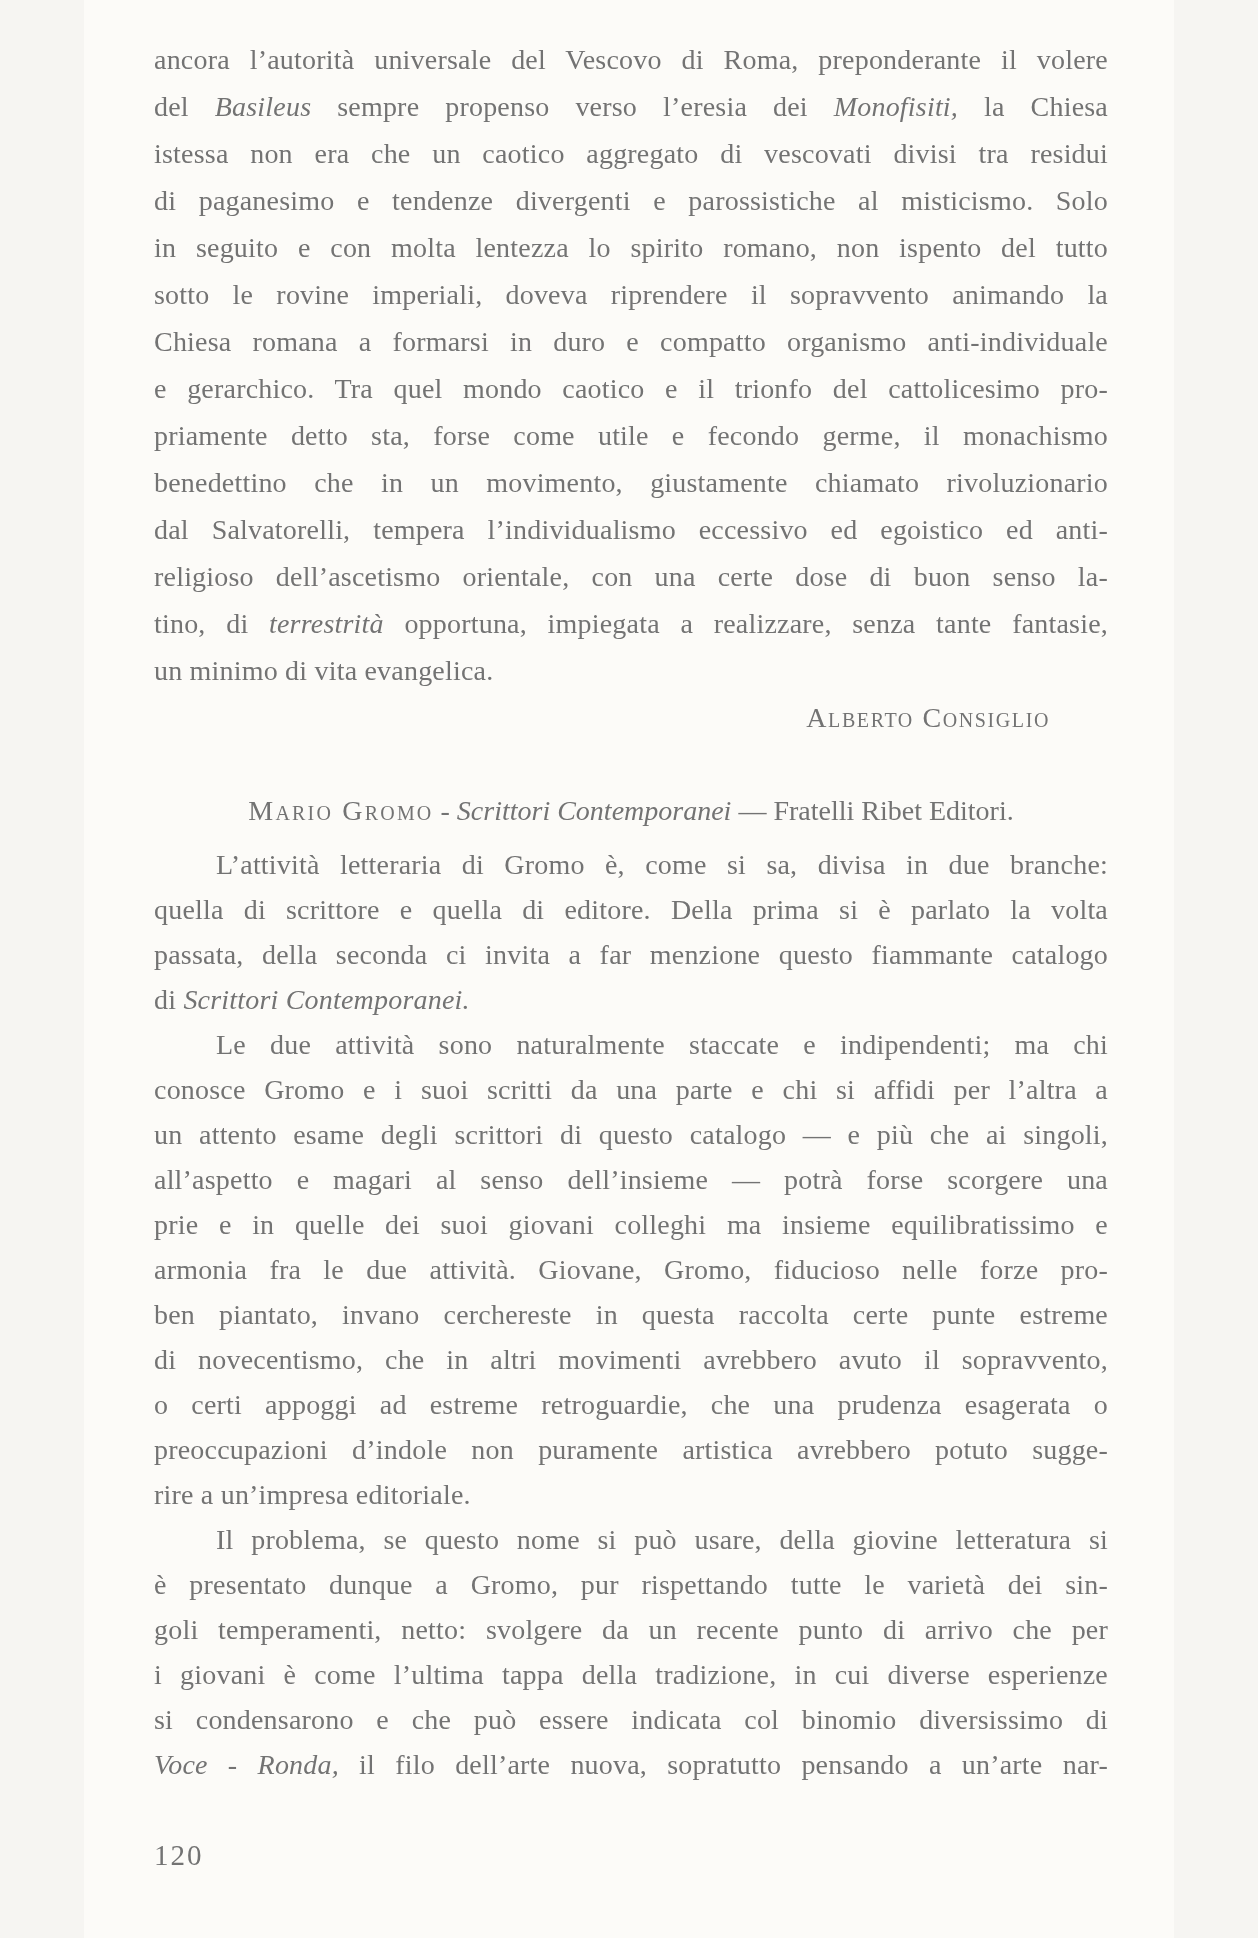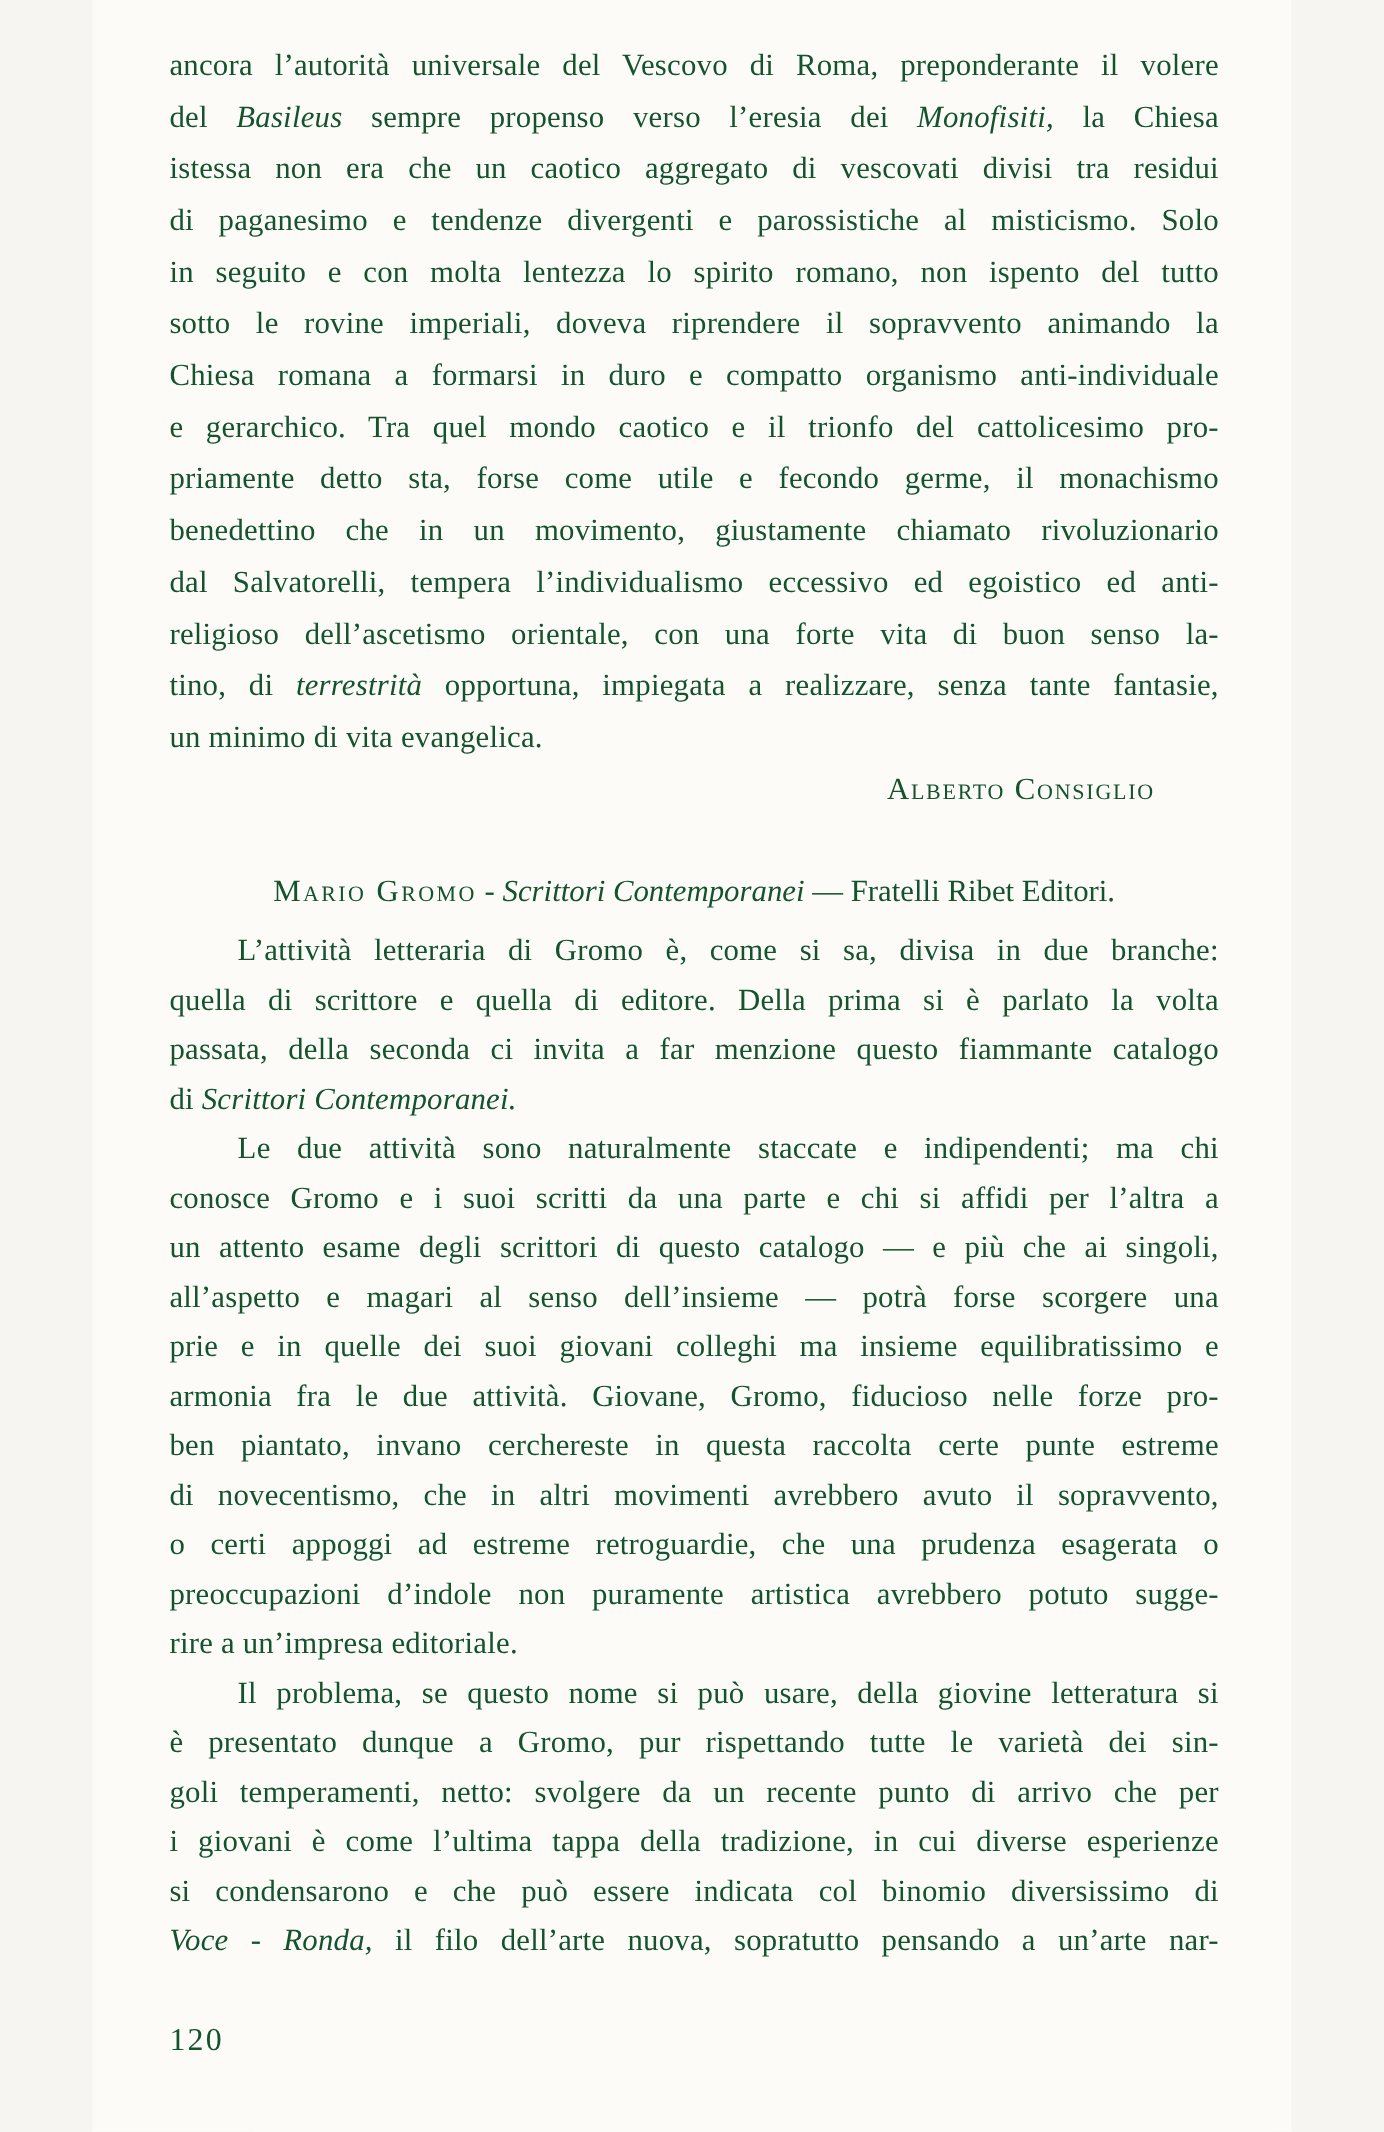--- a/index.html
+++ b/index.html
@@ -6,21 +6,21 @@
     margin: 0;
     padding: 0;
     background: #f6f5f2;
   }
   .page {
     position: relative;
     width: 1090px;
     min-height: 1938px;
     margin: 0 auto;
     background: #fcfbf8;
-    color: #14532d;
+    color: #737373;
     font-family: "Liberation Serif", "DejaVu Serif", serif;
     box-sizing: border-box;
     padding: 36px 66px 20px 70px;
   }
   .para { margin: 0; }
   .line {
     font-size: 28px;
     line-height: 47px;
     letter-spacing: 0.2px;
     text-align: justify;
@@ -64,21 +64,21 @@
         <div class="line"><span>del </span><span class="it">Basileus</span><span> sempre propenso verso l’eresia dei </span><span class="it">Monofisiti,</span><span> la Chiesa</span></div>
         <div class="line"><span>istessa non era che un caotico aggregato di vescovati divisi tra residui</span></div>
         <div class="line"><span>di paganesimo e tendenze divergenti e parossistiche al misticismo. Solo</span></div>
         <div class="line"><span>in seguito e con molta lentezza lo spirito romano, non ispento del tutto</span></div>
         <div class="line"><span>sotto le rovine imperiali, doveva riprendere il sopravvento animando la</span></div>
         <div class="line"><span>Chiesa romana a formarsi in duro e compatto organismo anti-individuale</span></div>
         <div class="line"><span>e gerarchico. Tra quel mondo caotico e il trionfo del cattolicesimo pro-</span></div>
         <div class="line"><span>priamente detto sta, forse come utile e fecondo germe, il monachismo</span></div>
         <div class="line"><span>benedettino che in un movimento, giustamente chiamato rivoluzionario</span></div>
         <div class="line"><span>dal Salvatorelli, tempera l’individualismo eccessivo ed egoistico ed anti-</span></div>
-        <div class="line"><span>religioso dell’ascetismo orientale, con una forte vita di buon senso la-</span></div>
+        <div class="line"><span>religioso dell’ascetismo orientale, con una certe dose di buon senso la-</span></div>
         <div class="line"><span>tino, di </span><span class="it">terrestrità</span><span> opportuna, impiegata a realizzare, senza tante fantasie,</span></div>
         <div class="line last"><span>un minimo di vita evangelica.</span></div>
       </div>
       <div class="signature"><span class="sc">Alberto Consiglio</span></div>
       <div class="entry-heading"><span class="sc">Mario Gromo</span><span> - </span><span class="it">Scrittori Contemporanei</span><span> — Fratelli Ribet Editori.</span></div>
       <div class="para sec2">
         <div class="line indent"><span>L’attività letteraria di Gromo è, come si sa, divisa in due branche:</span></div>
         <div class="line"><span>quella di scrittore e quella di editore. Della prima si è parlato la volta</span></div>
         <div class="line"><span>passata, della seconda ci invita a far menzione questo fiammante catalogo</span></div>
         <div class="line last"><span>di </span><span class="it">Scrittori Contemporanei.</span></div>

